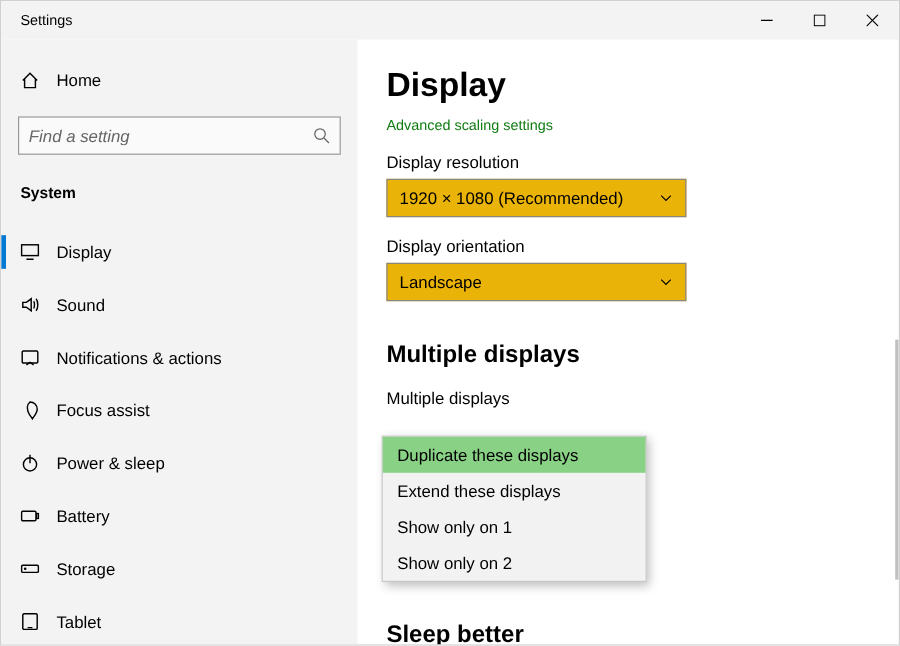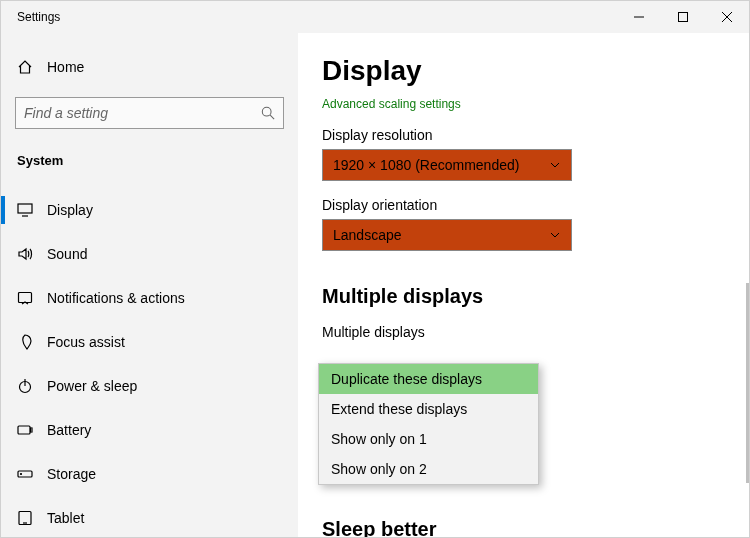--- a/index.html
+++ b/index.html
@@ -113,21 +113,21 @@
   .select {
     width: 250px;
     height: 32px;
     border: 1px solid #888;
     display: flex;
     align-items: center;
     padding: 0 10px;
     font-size: 14px;
     cursor: pointer;
     justify-content: space-between;
-    background:#c2410c;
+    background:#eab308;
   }
   .select .chev svg { width: 12px; height: 12px; stroke:#000; fill:none; stroke-width:1; }
   .section-title { font-size: 20px; font-weight: 600; margin-top: 34px; }
   .graphics-link { color: #107c10; font-size: 14px; cursor:pointer; }
   .dropdown {
     position: absolute;
     top: 330px;
     left: 20px;
     width: 221px;
     background: #f2f2f2;

